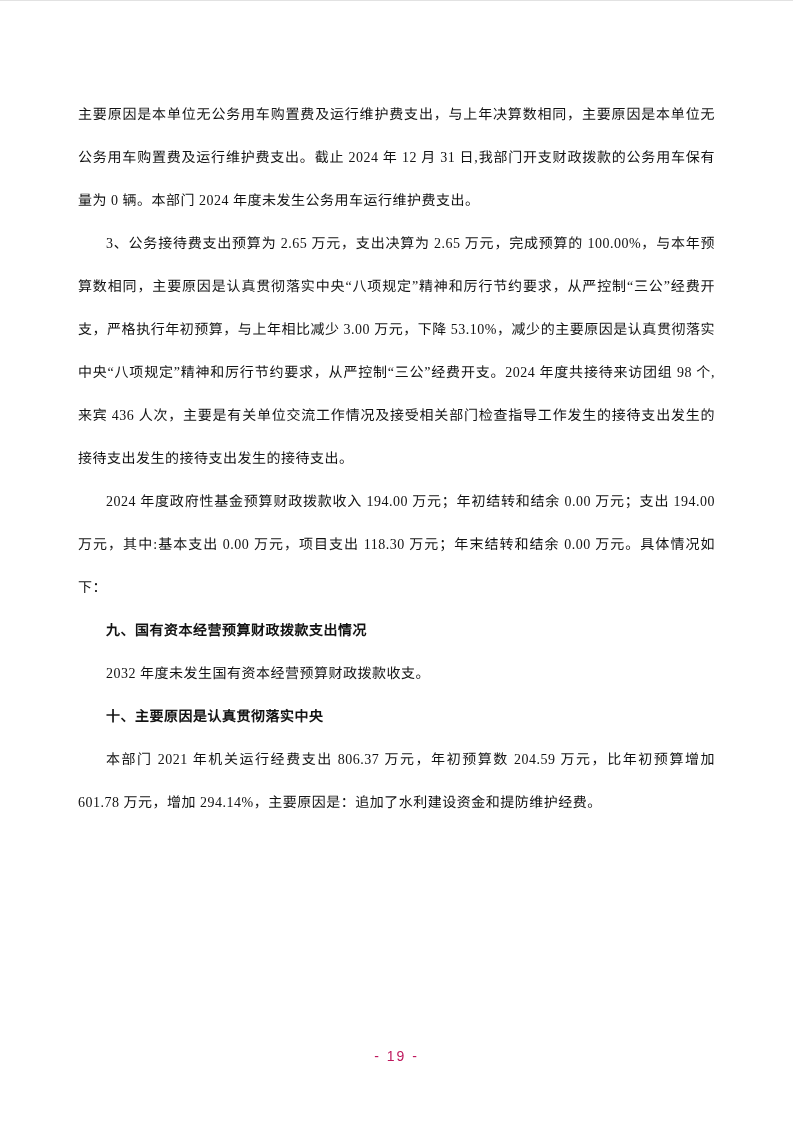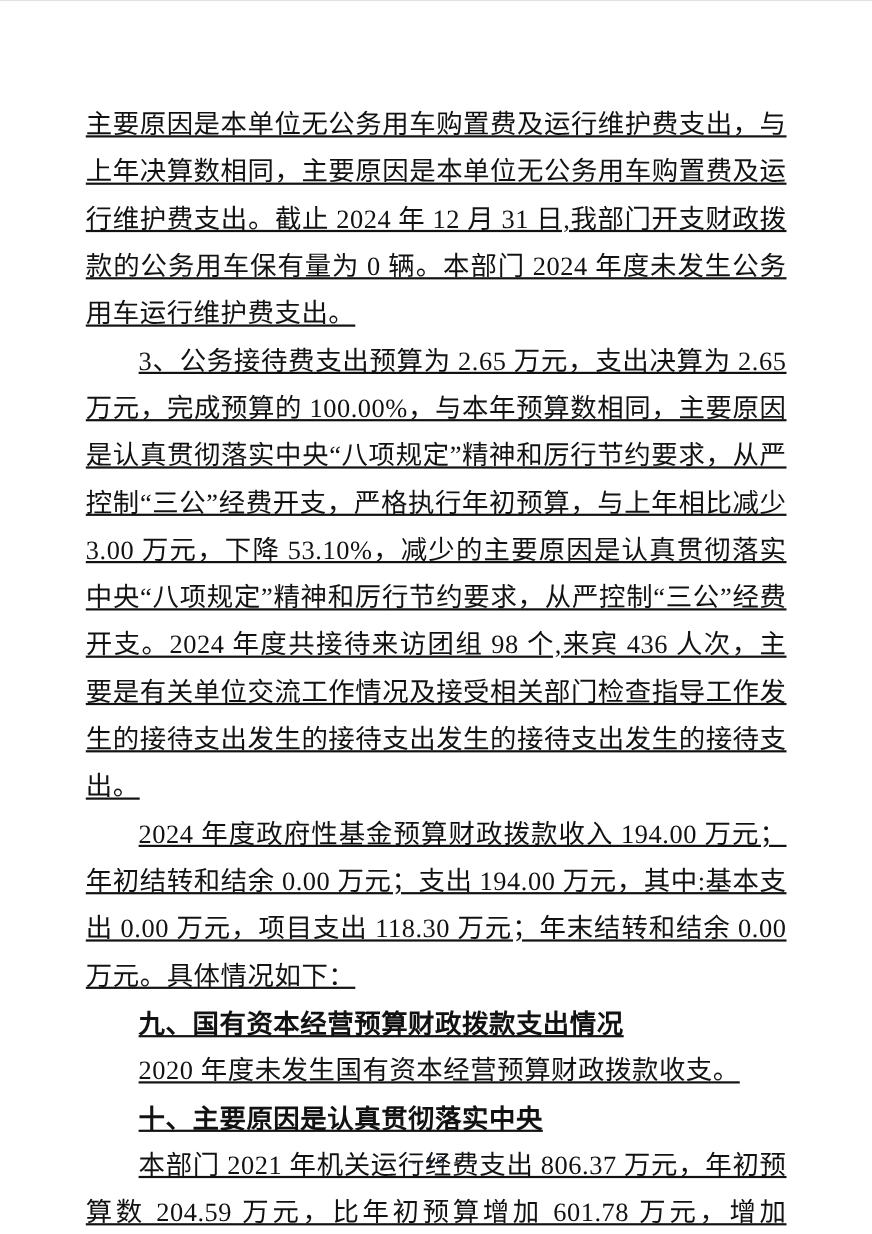--- a/index.html
+++ b/index.html
@@ -14,27 +14,26 @@
     margin: 0 auto;
     background: #ffffff;
     box-sizing: border-box;
     padding: 92px 78px 0 78px;
     border-top: 1px solid #e2e2e2;
     overflow: hidden;
     color: #121212;
   }
   .doc-body p, .doc-body h2 {
     margin: 0;
-    font-size: 24px;
+    font-size: 14px;
     line-height: 43px;
     text-align: justify;
     text-align-last: left;
     text-justify: inter-ideograph;
     letter-spacing: 0.5px;
-    text-decoration: underline;
   }
   .body-para {
     font-family: "Liberation Serif", "DejaVu Serif", serif;
     font-weight: 400;
   }
   .indent {
     text-indent: 2em;
   }
   .heading {
     font-family: "Liberation Sans", "DejaVu Sans", sans-serif;
@@ -42,33 +41,33 @@
     text-indent: 2em;
   }
   .page-footer {
     position: absolute;
     left: 0;
     right: 0;
     bottom: 58px;
     text-align: center;
     font-family: "Liberation Sans", "DejaVu Sans", sans-serif;
     font-size: 14px;
-    color: #0f172a;
+    color: #be185d;
     letter-spacing: 2px;
   }
 </style>
 </head>
 <body>
 
 <div class="page">
   <main class="doc-body">
       <p class="body-para">主要原因是本单位无公务用车购置费及运行维护费支出，与上年决算数相同，主要原因是本单位无公务用车购置费及运行维护费支出。截止 2024 年 12 月 31 日,我部门开支财政拨款的公务用车保有量为 0 辆。本部门 2024 年度未发生公务用车运行维护费支出。</p>
       <p class="body-para indent">3、公务接待费支出预算为 2.65 万元，支出决算为 2.65 万元，完成预算的 100.00%，与本年预算数相同，主要原因是认真贯彻落实中央“八项规定”精神和厉行节约要求，从严控制“三公”经费开支，严格执行年初预算，与上年相比减少 3.00 万元，下降 53.10%，减少的主要原因是认真贯彻落实中央“八项规定”精神和厉行节约要求，从严控制“三公”经费开支。2024 年度共接待来访团组 98 个,来宾 436 人次，主要是有关单位交流工作情况及接受相关部门检查指导工作发生的接待支出发生的接待支出发生的接待支出发生的接待支出。</p>
       <p class="body-para indent">2024 年度政府性基金预算财政拨款收入 194.00 万元；年初结转和结余 0.00 万元；支出 194.00 万元，其中:基本支出 0.00 万元，项目支出 118.30 万元；年末结转和结余 0.00 万元。具体情况如下：</p>
       <h2 class="heading indent">九、国有资本经营预算财政拨款支出情况</h2>
-      <p class="body-para indent">2020 年度未发生国有资本经营预算财政拨款收支。</p>
+      <p class="body-para indent">2032 年度未发生国有资本经营预算财政拨款收支。</p>
       <h2 class="heading indent">十、主要原因是认真贯彻落实中央</h2>
       <p class="body-para indent">本部门 2021 年机关运行经费支出 806.37 万元，年初预算数 204.59 万元，比年初预算增加 601.78 万元，增加 294.14%，主要原因是：追加了水利建设资金和提防维护经费。</p>
     </main>
   <footer class="page-footer">
     <span>- 19 -</span>
   </footer>
 </div>
 
 </body></html>

